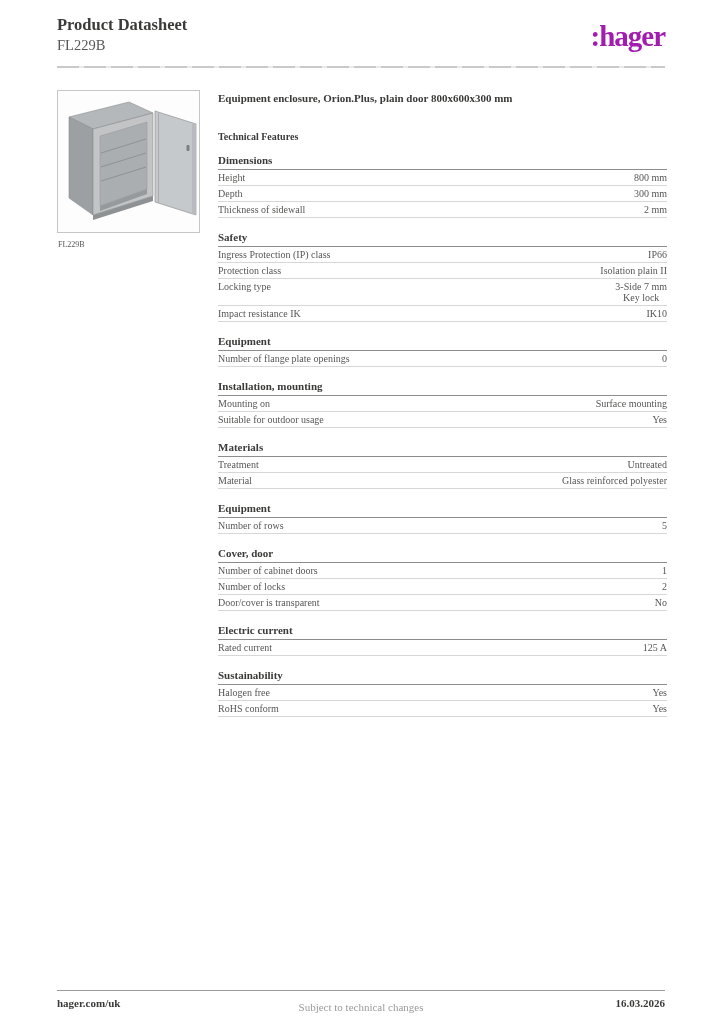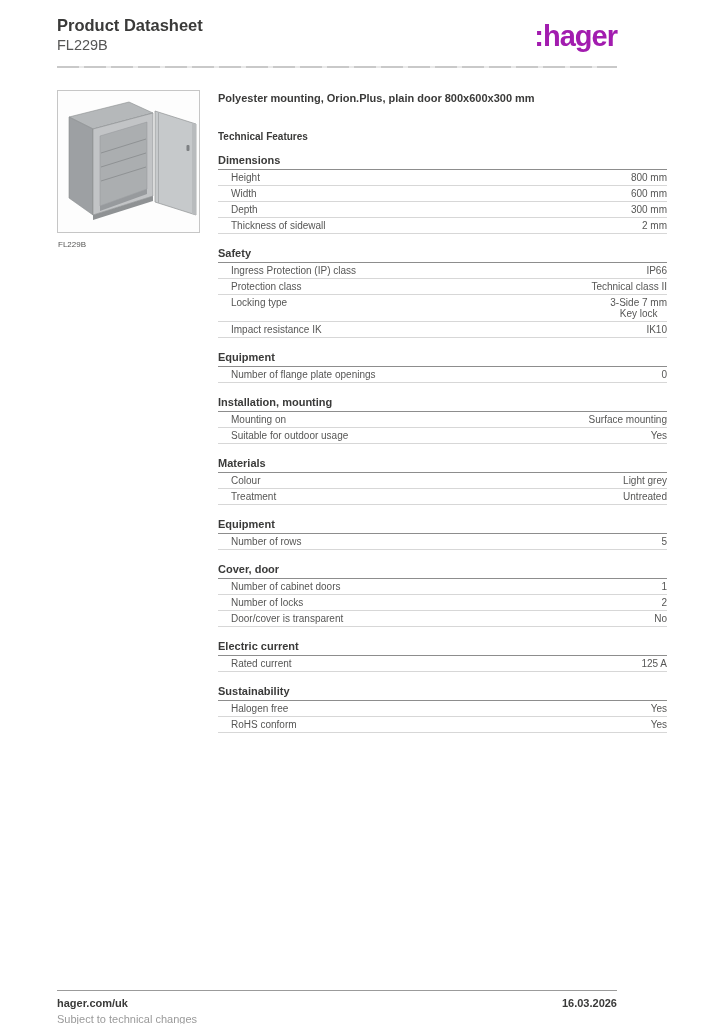--- a/index.html
+++ b/index.html
@@ -1,19 +1,20 @@
 <!DOCTYPE html>
 <html><head>
 <meta charset="utf-8">
 <style>
   html,body { margin:0; padding:0; background:#ffffff; }
   .page {
     position:relative; width:673px; height:1024px; background:#ffffff;
-    font-family:Liberation Sans, sans-serif; color:#3a3a39;
+    font-family:Liberation Serif, serif; color:#3a3a39;
     overflow:hidden;
+    padding-left:48px;
   }
 
   
   .page-header { position:absolute; left:57px; right:56px; top:16px;
                  display:flex; justify-content:space-between; align-items:flex-start; }
   .doc-title   { font-size:16.5px; font-weight:700; color:#3a3a39; line-height:1.15; }
   .doc-subtitle{ font-size:14.5px; font-weight:400; color:#565655; margin-top:3px; line-height:1.1; }
   .hager-logo  { font-size:29px; font-weight:700; letter-spacing:-1px; line-height:1; margin-top:6px; }
 
   .header-rule { position:absolute; left:57px; right:56px; top:66px; height:2px;
@@ -30,28 +31,28 @@
   .product-description { font-size:11px; font-weight:700; color:#3a3a39; line-height:1.25; }
   .tech-title { font-size:10px; font-weight:700; color:#3a3a39; margin-top:25px; }
   .spec-sections { margin-top:12px; }
   .spec-section { margin-top:13px; }
   .spec-section:first-child { margin-top:0; }
   .spec-section h3 { font-size:11px; font-weight:700; color:#3a3a39; margin:0;
                      padding-bottom:3px; border-bottom:1px solid #8d8d8d; }
   .spec-row { display:flex; justify-content:space-between; align-items:flex-start;
               padding:2px 0 1.5px 0; border-bottom:1px solid #d7d7d7;
               font-size:10px; line-height:11.5px; color:#565655; }
-  .spec-row .lbl { text-align:right;margin-left:13px; }
+  .spec-row .lbl { text-align:right; }
   .spec-row .val { text-align:center; white-space:nowrap; }
 
   
   .footer-rule { position:absolute; left:57px; right:56px; top:990px; border-top:1.5px solid #9b9b9b; }
   .page-footer { position:absolute; left:57px; right:56px; top:997px; height:14px; font-size:11px; }
   .footer-left   { position:absolute; left:0; top:0; font-weight:700; color:#3a3a39; }
-  .footer-center { position:absolute; left:0; right:0; top:16px; text-align:left; color:#9a9a9a; font-weight:400; }
+  .footer-center { position:absolute; left:0; right:0; top:4px; text-align:center; color:#9a9a9a; font-weight:400; }
   .footer-right  { position:absolute; right:0; top:0; font-weight:700; color:#3a3a39; }
 </style>
 </head>
 <body>
 
 <div class="page">
 
   <div class="page-header">
     <div>
       <div class="doc-title">Product Datasheet</div>
@@ -83,38 +84,32 @@
       <polygon points="97,20 138,33 138,124 97,111" fill="#c6c9cb" stroke="#8f9294" stroke-width="0.7"></polygon>
       <line x1="100.5" y1="21.5" x2="100.5" y2="112" stroke="#a9acae" stroke-width="1"></line>
       <polygon points="134,32 138,33 138,124 134,123" fill="#b8bbbd"></polygon>
 
       <rect x="128.5" y="54" width="3" height="6" rx="1" fill="#7d8083"></rect>
     </svg>
   </div>
   <div class="figure-caption">FL229B</div>
 
   <div class="right-col">
-    <div class="product-description">Polyester mounting, Orion.Plus, plain door 800x600x300 mm</div>
+    <div class="product-description">Equipment enclosure, Orion.Plus, plain door 800x600x300 mm</div>
     <div class="tech-title">Technical Features</div>
     <div class="spec-sections">
         <section class="spec-section">
           <h3>Dimensions</h3>
           <div class="spec-row">
             <span class="lbl">Height</span>
             <span class="val">
               <div>800 mm</div>
             </span>
           </div>
           <div class="spec-row">
-            <span class="lbl">Width</span>
-            <span class="val">
-              <div>600 mm</div>
-            </span>
-          </div>
-          <div class="spec-row">
             <span class="lbl">Depth</span>
             <span class="val">
               <div>300 mm</div>
             </span>
           </div>
           <div class="spec-row">
             <span class="lbl">Thickness of sidewall</span>
             <span class="val">
               <div>2 mm</div>
             </span>
@@ -124,21 +119,21 @@
           <h3>Safety</h3>
           <div class="spec-row">
             <span class="lbl">Ingress Protection (IP) class</span>
             <span class="val">
               <div>IP66</div>
             </span>
           </div>
           <div class="spec-row">
             <span class="lbl">Protection class</span>
             <span class="val">
-              <div>Technical class II</div>
+              <div>Isolation plain II</div>
             </span>
           </div>
           <div class="spec-row">
             <span class="lbl">Locking type</span>
             <span class="val">
               <div>3-Side 7 mm</div>
               <div>Key lock</div>
             </span>
           </div>
           <div class="spec-row">
@@ -168,29 +163,29 @@
           <div class="spec-row">
             <span class="lbl">Suitable for outdoor usage</span>
             <span class="val">
               <div>Yes</div>
             </span>
           </div>
         </section>
         <section class="spec-section">
           <h3>Materials</h3>
           <div class="spec-row">
-            <span class="lbl">Colour</span>
-            <span class="val">
-              <div>Light grey</div>
-            </span>
-          </div>
-          <div class="spec-row">
             <span class="lbl">Treatment</span>
             <span class="val">
               <div>Untreated</div>
+            </span>
+          </div>
+          <div class="spec-row">
+            <span class="lbl">Material</span>
+            <span class="val">
+              <div>Glass reinforced polyester</div>
             </span>
           </div>
         </section>
         <section class="spec-section">
           <h3>Equipment</h3>
           <div class="spec-row">
             <span class="lbl">Number of rows</span>
             <span class="val">
               <div>5</div>
             </span>

